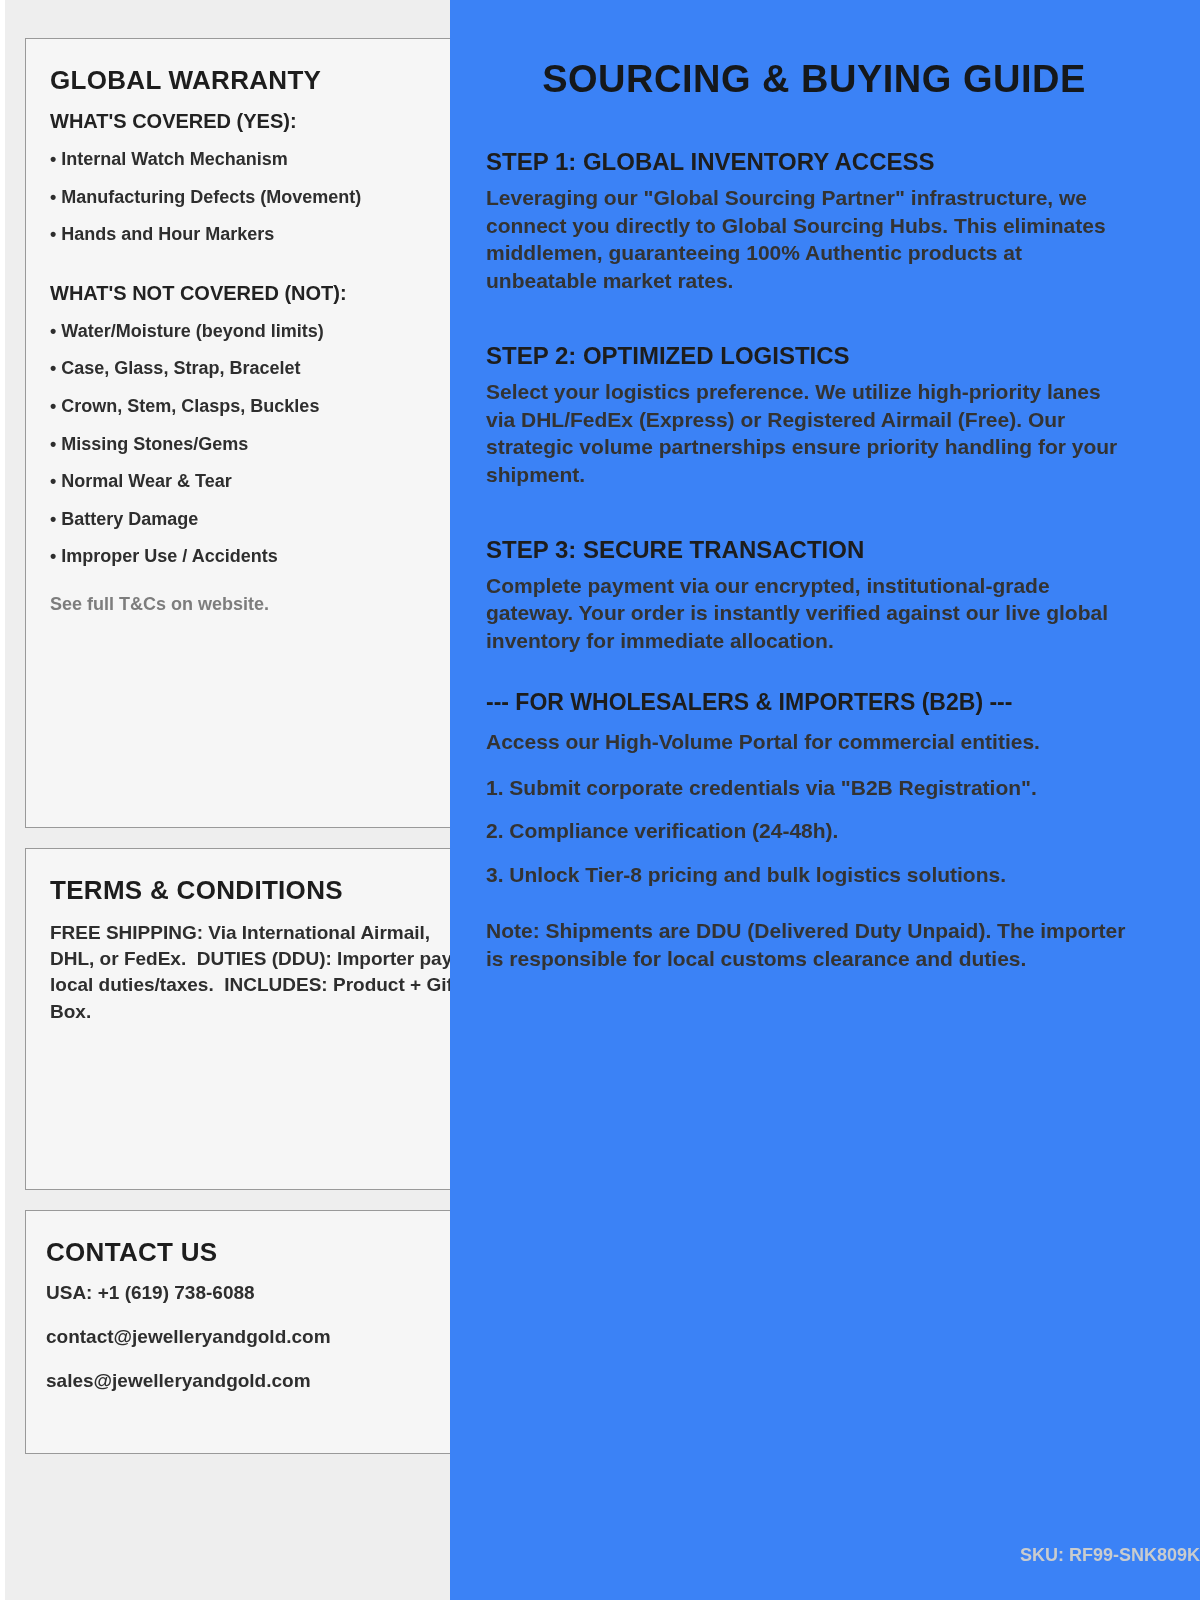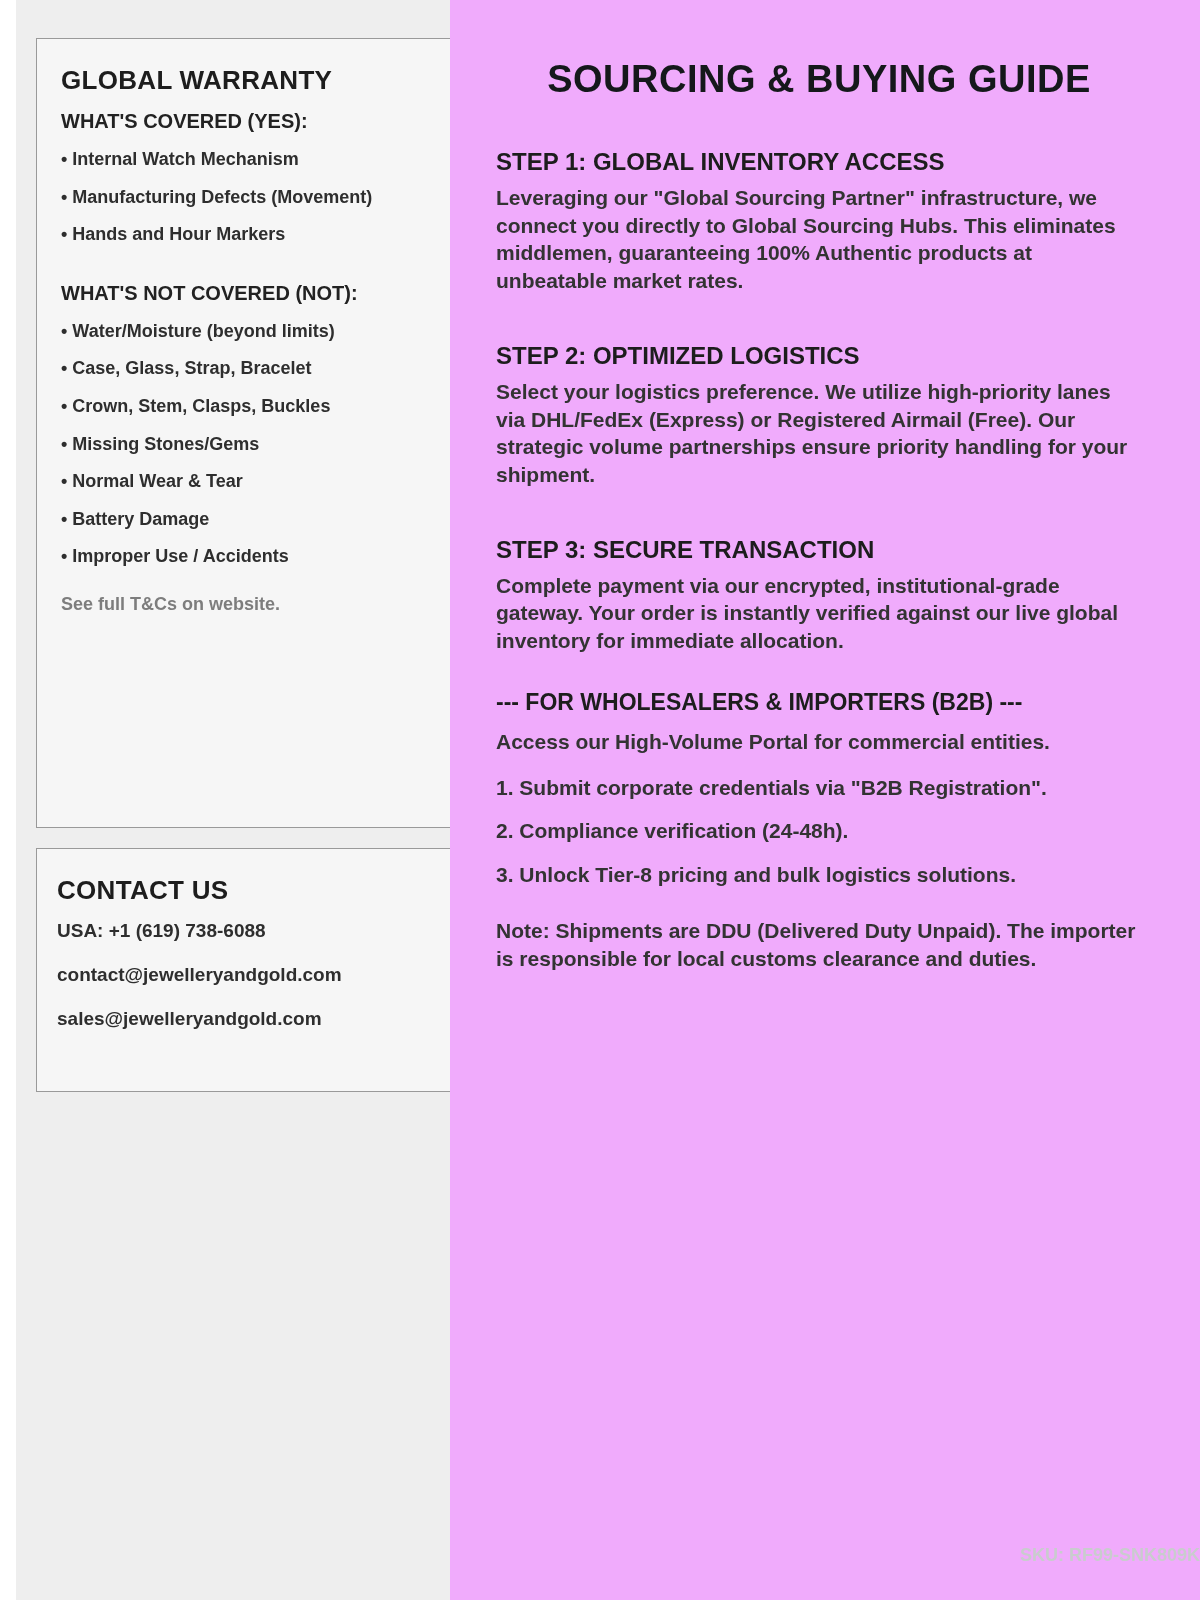--- a/index.html
+++ b/index.html
@@ -10,21 +10,21 @@
     height: 1600px;
     background: #ffffff;
     font-family: "Liberation Sans", sans-serif;
     color: #2b2b2b;
     overflow: hidden;
   }
 
   
   .sidebar {
     position: absolute;
-    left: 16px; top: 0;
+    left: 5px; top: 0;
     width: 508px; height: 1600px;
     background: #eeeeee;
     padding: 38px 20px 0 20px;
   }
   .panel {
     background: #f6f6f6;
     border: 1px solid #999999;
     padding: 26px 24px;
     margin-bottom: 20px;
   }
@@ -73,22 +73,22 @@
     font-weight: 700;
     color: #2e2e2e;
     margin-bottom: 22px;
   }
 
   
   .main {
     position: absolute;
     left: 450px; top: 0;
     width: 750px; height: 1600px;
-    background: #f0abfc;
-    padding: 58px 58px 0 46px;
+    background: #3b82f6;
+    padding: 58px 58px 0 36px;
   }
   .main-title {
     font-size: 38px;
     font-weight: 800;
     color: #15181b;
     text-align: center;
     letter-spacing: 0.5px;
     margin-bottom: 44px;
   }
   .step { margin-bottom: 26px; margin-top: 47px; }
@@ -145,20 +145,24 @@
       <li>Case, Glass, Strap, Bracelet</li>
       <li>Crown, Stem, Clasps, Buckles</li>
       <li>Missing Stones/Gems</li>
       <li>Normal Wear &amp; Tear</li>
       <li>Battery Damage</li>
       <li>Improper Use / Accidents</li>
     </ul>
     <div class="footnote">See full T&amp;Cs on website.</div>
   </div>
 
+  <div class="panel panel-terms">
+    <div class="panel-title">TERMS &amp; CONDITIONS</div>
+    <div class="terms-body">FREE SHIPPING: Via International Airmail, DHL, or FedEx.  DUTIES (DDU): Importer pays local duties/taxes.  INCLUDES: Product + Gift Box.</div>
+  </div>
 
   <div class="panel panel-contact">
     <div class="panel-title">CONTACT US</div>
     <div class="contact-line">USA: +1 (619) 738-6088</div>
     <div class="contact-line">contact@jewelleryandgold.com</div>
     <div class="contact-line">sales@jewelleryandgold.com</div>
   </div>
 
 </div>
 

